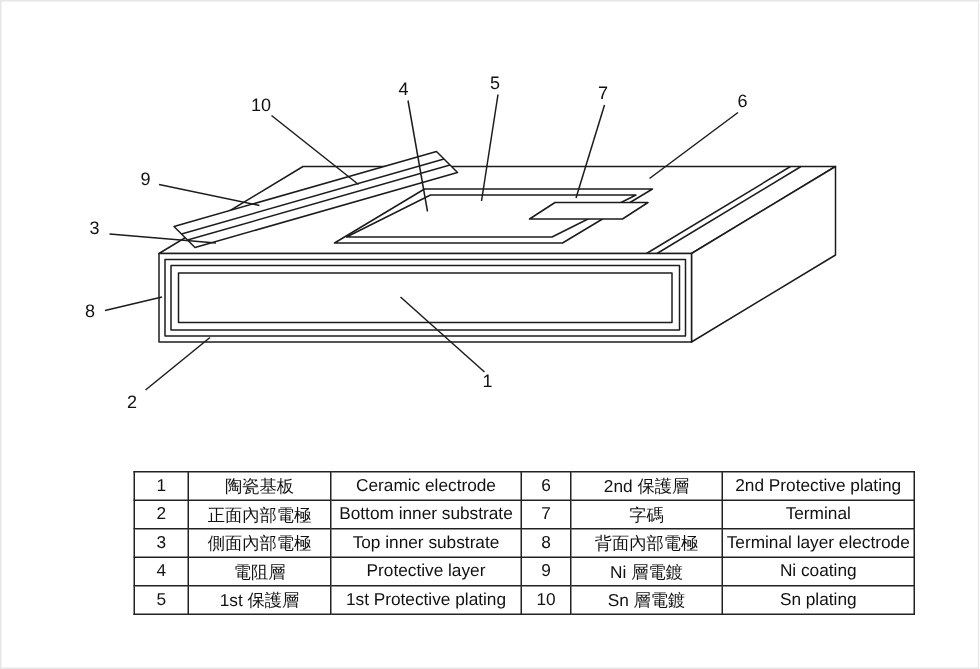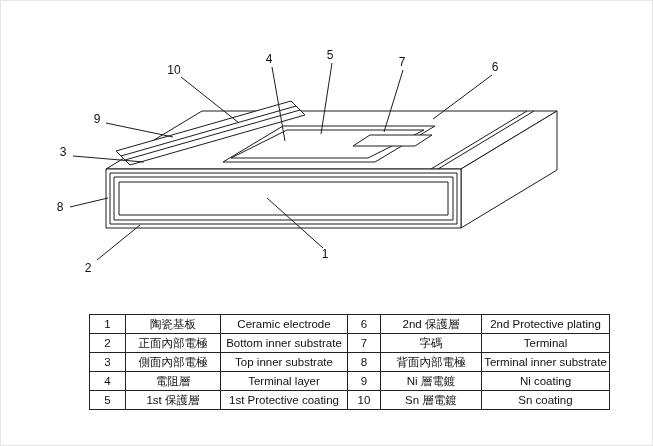--- a/index.html
+++ b/index.html
@@ -112,34 +112,34 @@
         <td>7</td>
         <td>字碼</td>
         <td>Terminal</td>
       </tr>
       <tr>
         <td>3</td>
         <td>側面內部電極</td>
         <td>Top inner substrate</td>
         <td>8</td>
         <td>背面內部電極</td>
-        <td>Terminal inner substrate</td>
+        <td>Terminal layer electrode</td>
       </tr>
       <tr>
         <td>4</td>
         <td>電阻層</td>
-        <td>Terminal layer</td>
+        <td>Protective layer</td>
         <td>9</td>
         <td>Ni 層電鍍</td>
         <td>Ni coating</td>
       </tr>
       <tr>
         <td>5</td>
         <td>1st 保護層</td>
-        <td>1st Protective coating</td>
+        <td>1st Protective plating</td>
         <td>10</td>
         <td>Sn 層電鍍</td>
-        <td>Sn coating</td>
+        <td>Sn plating</td>
       </tr>
     </tbody>
   </table>
 
 </div>
 
 </body></html>

